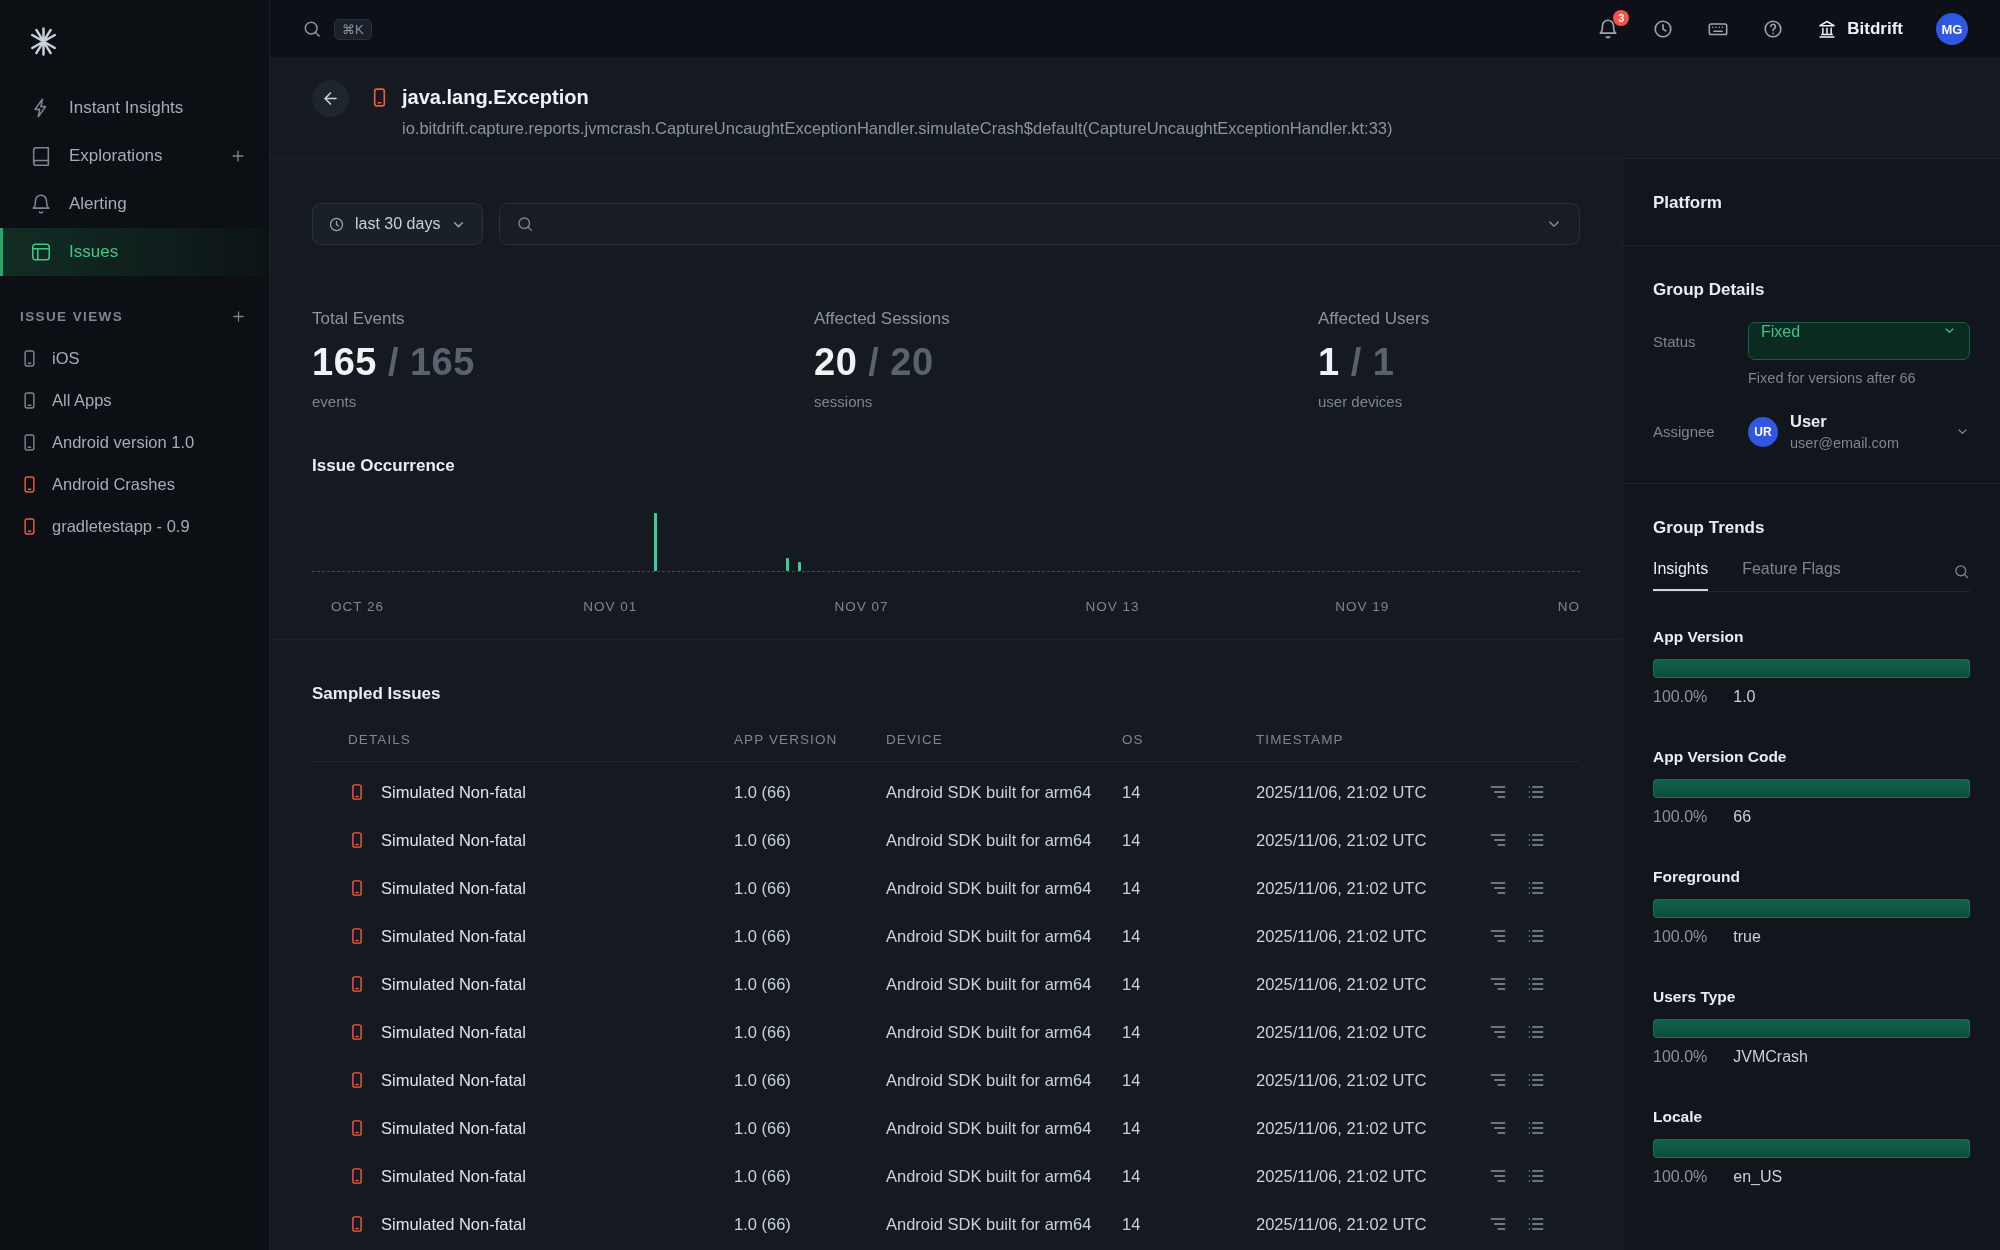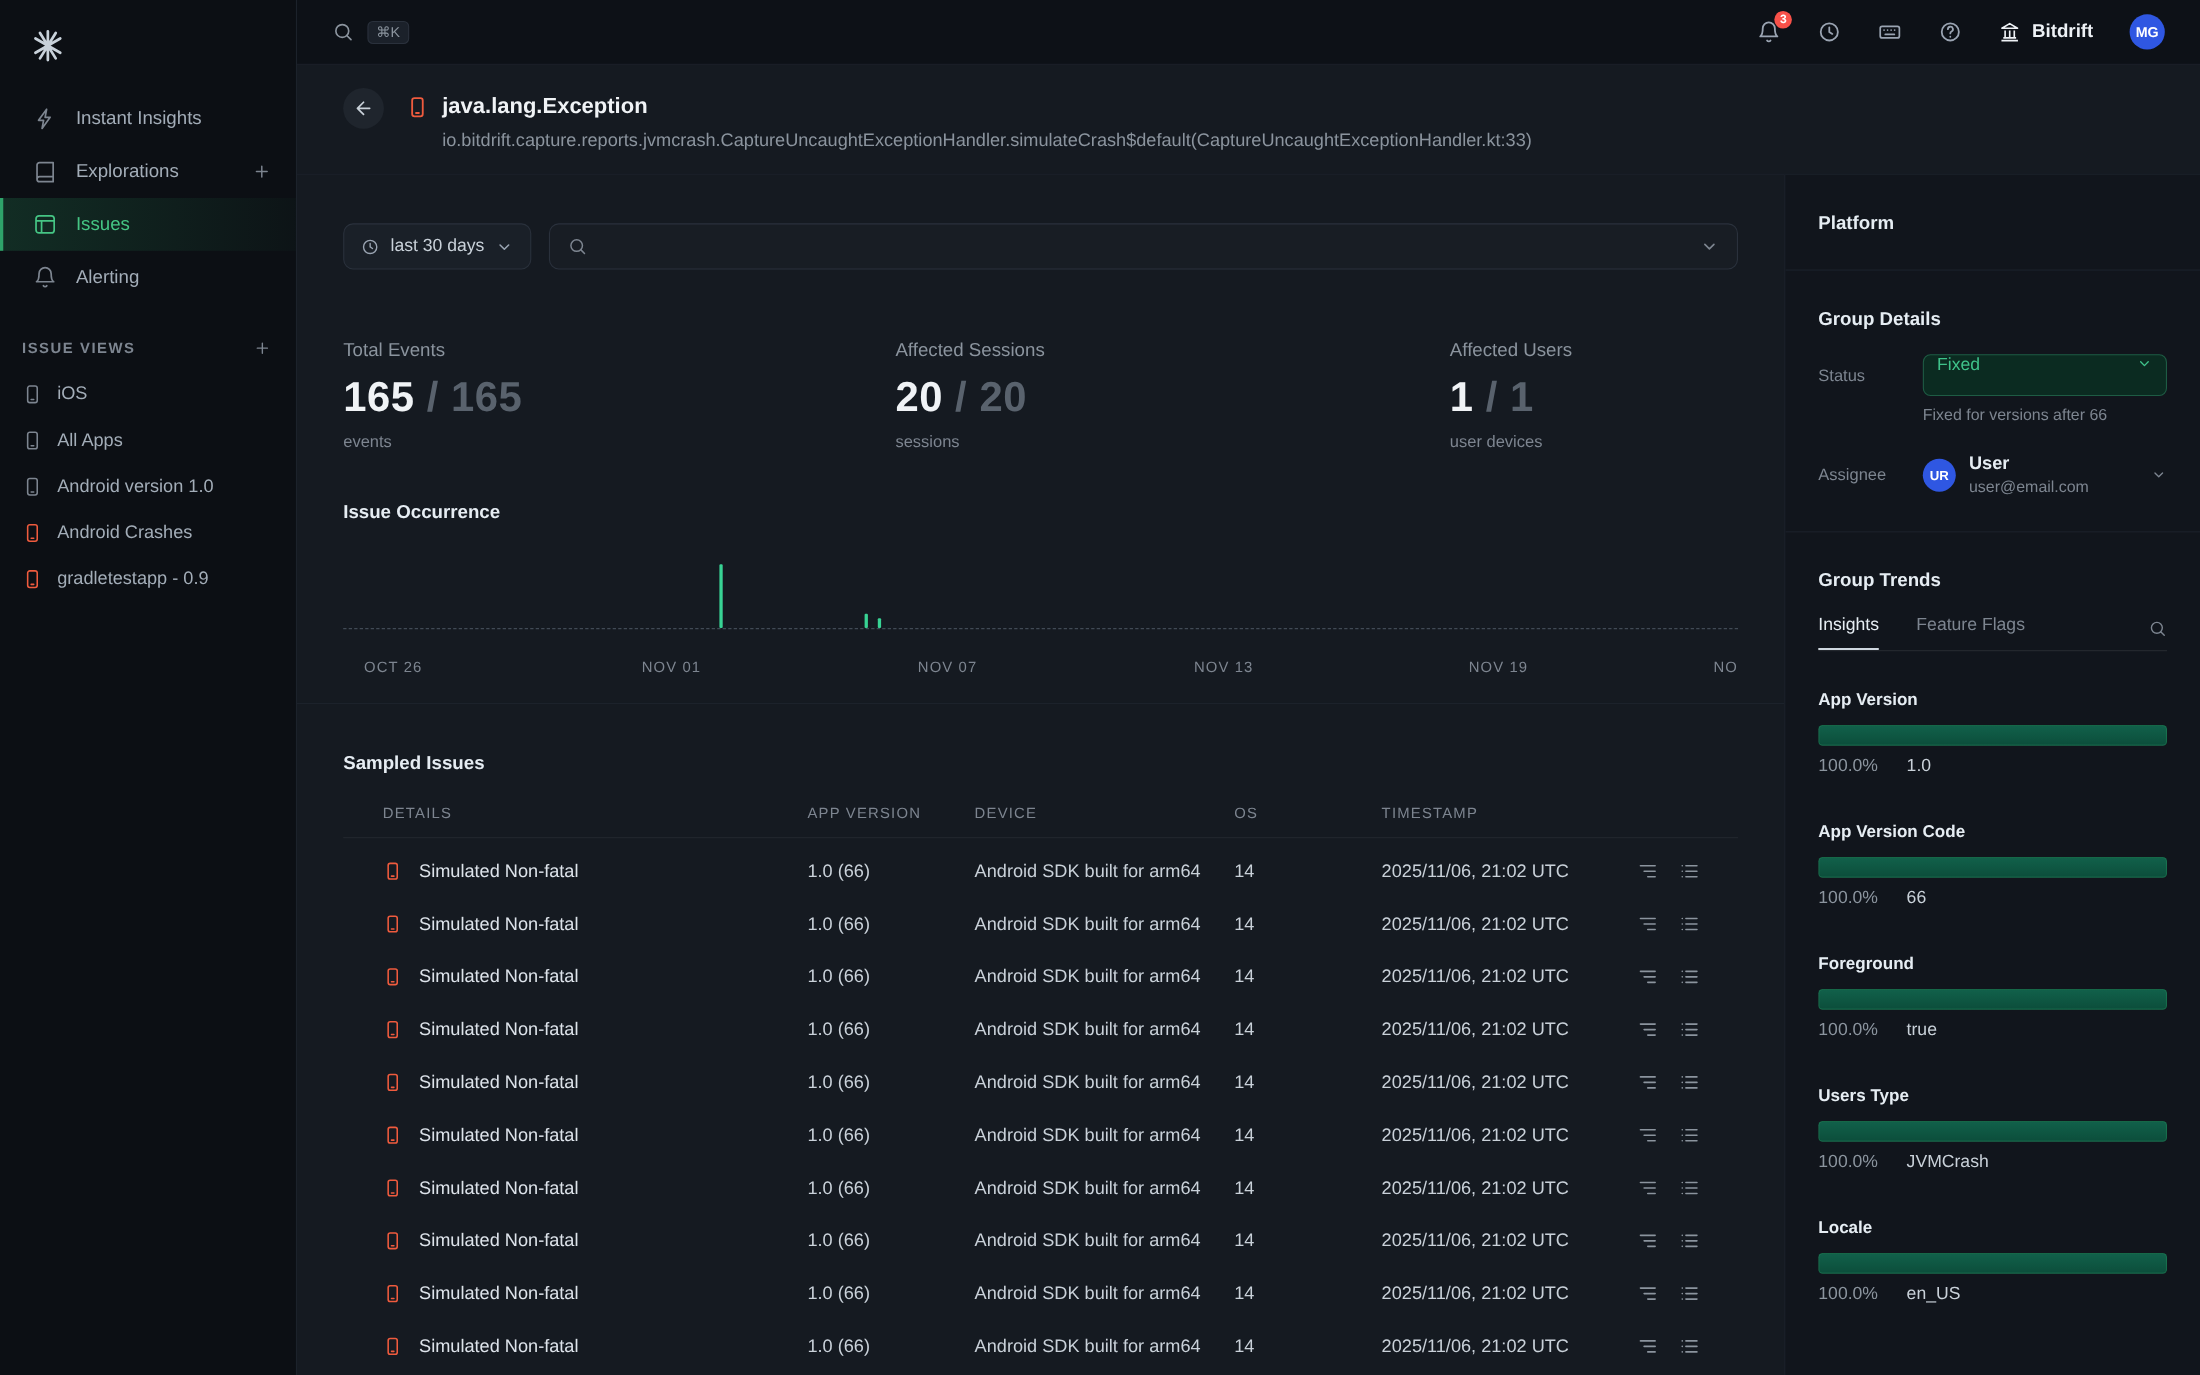--- a/index.html
+++ b/index.html
@@ -143,37 +143,37 @@
               <path d="M4 19.5V5.5A2.5 2.5 0 0 1 6.5 3H20v14H6.5A2.5 2.5 0 0 0 4 19.5m0 0A2.5 2.5 0 0 0 6.5 22H20v-5"></path>
             </svg>
           </span>
         <span>Explorations</span>
         <span class="ic nav-plus">
             <svg viewBox="0 0 24 24" fill="none" stroke="currentColor" stroke-width="1.8" stroke-linecap="round">
               <path d="M12 5.5v13M5.5 12h13"></path>
             </svg>
           </span>
       </div>
+      <div class="nav-item">
+        <span class="ic nicon">
+            <svg viewBox="0 0 24 24" fill="none" stroke="currentColor" stroke-width="1.7" stroke-linecap="round" stroke-linejoin="round">
+              <path d="M18 8.5a6 6 0 0 0-12 0c0 6.5-2.5 8-2.5 8h17S18 15 18 8.5"></path>
+              <path d="M10.3 20.5a2 2 0 0 0 3.4 0"></path>
+            </svg>
+          </span>
+        <span>Alerting</span>
+      </div>
       <div class="nav-item active">
         <span class="ic nicon">
             <svg viewBox="0 0 24 24" fill="none" stroke="currentColor" stroke-width="1.7" stroke-linejoin="round">
               <rect x="3" y="3.5" width="18" height="17" rx="3"></rect>
               <path d="M3 8.5h18M8.5 8.5v12"></path>
             </svg>
           </span>
         <span>Issues</span>
-      </div>
-      <div class="nav-item">
-        <span class="ic nicon">
-            <svg viewBox="0 0 24 24" fill="none" stroke="currentColor" stroke-width="1.7" stroke-linecap="round" stroke-linejoin="round">
-              <path d="M18 8.5a6 6 0 0 0-12 0c0 6.5-2.5 8-2.5 8h17S18 15 18 8.5"></path>
-              <path d="M10.3 20.5a2 2 0 0 0 3.4 0"></path>
-            </svg>
-          </span>
-        <span>Alerting</span>
       </div>
     </nav>
     <div class="section-label">
       <span>ISSUE VIEWS</span>
       <span class="ic plus">
           <svg viewBox="0 0 24 24" fill="none" stroke="currentColor" stroke-width="1.8" stroke-linecap="round">
             <path d="M12 5.5v13M5.5 12h13"></path>
           </svg>
         </span>
     </div>

